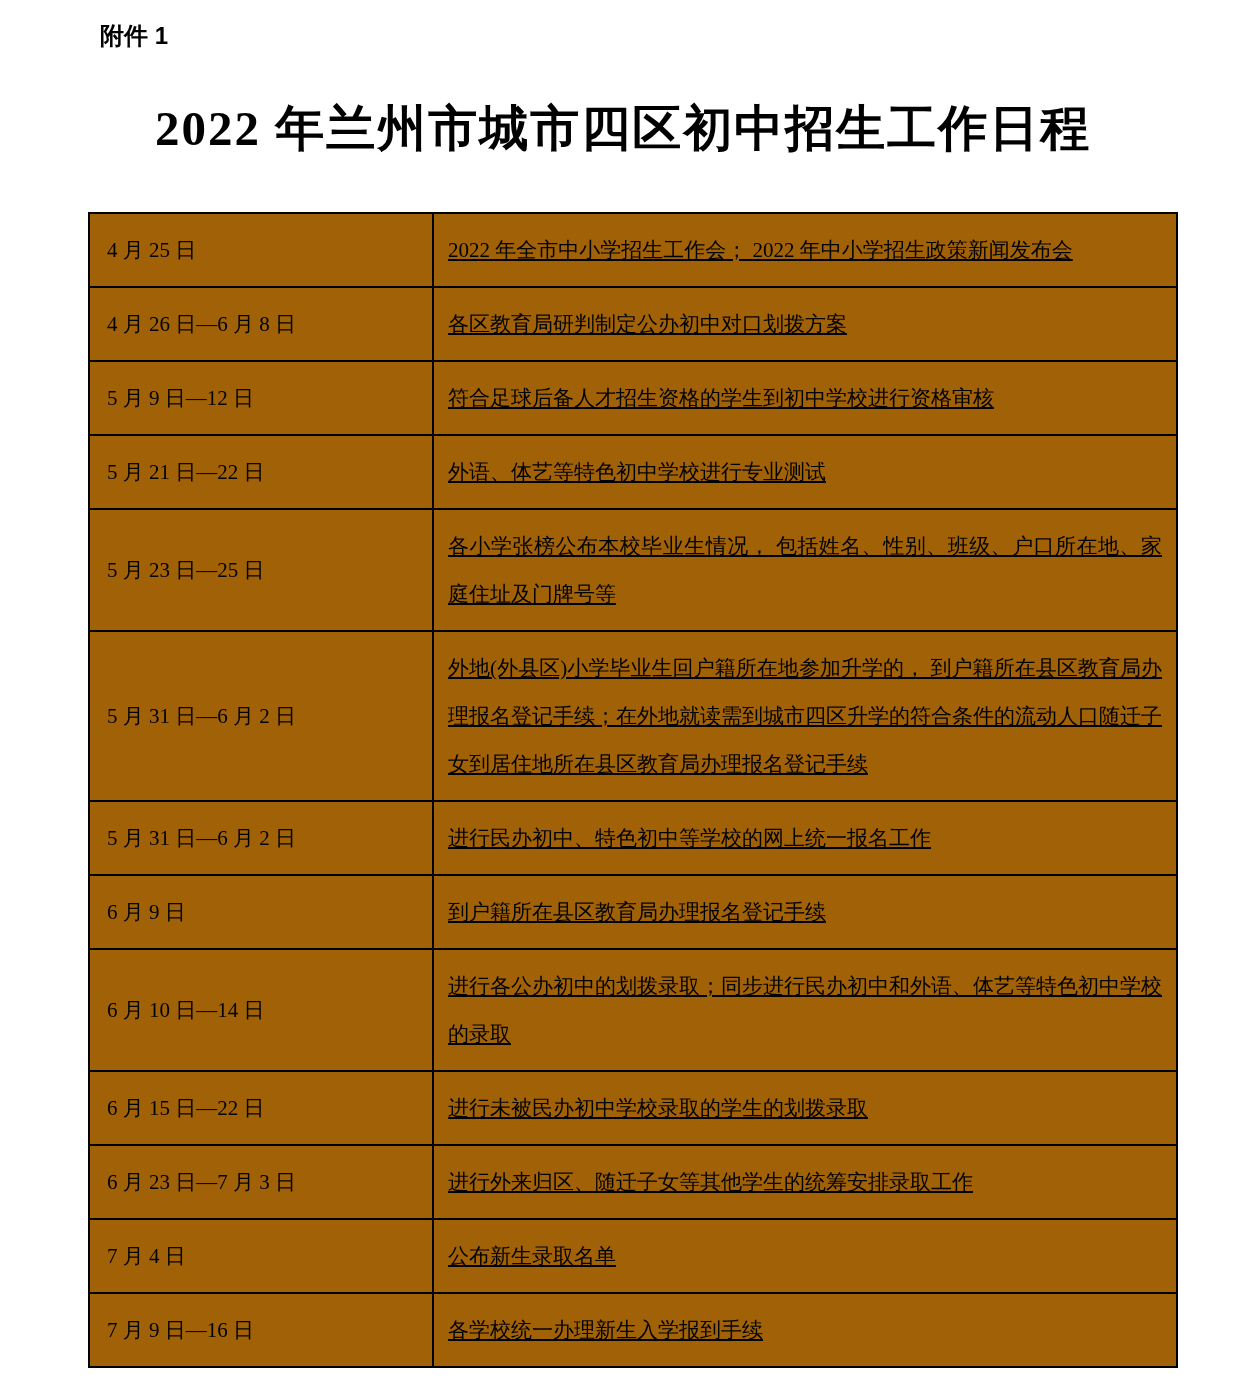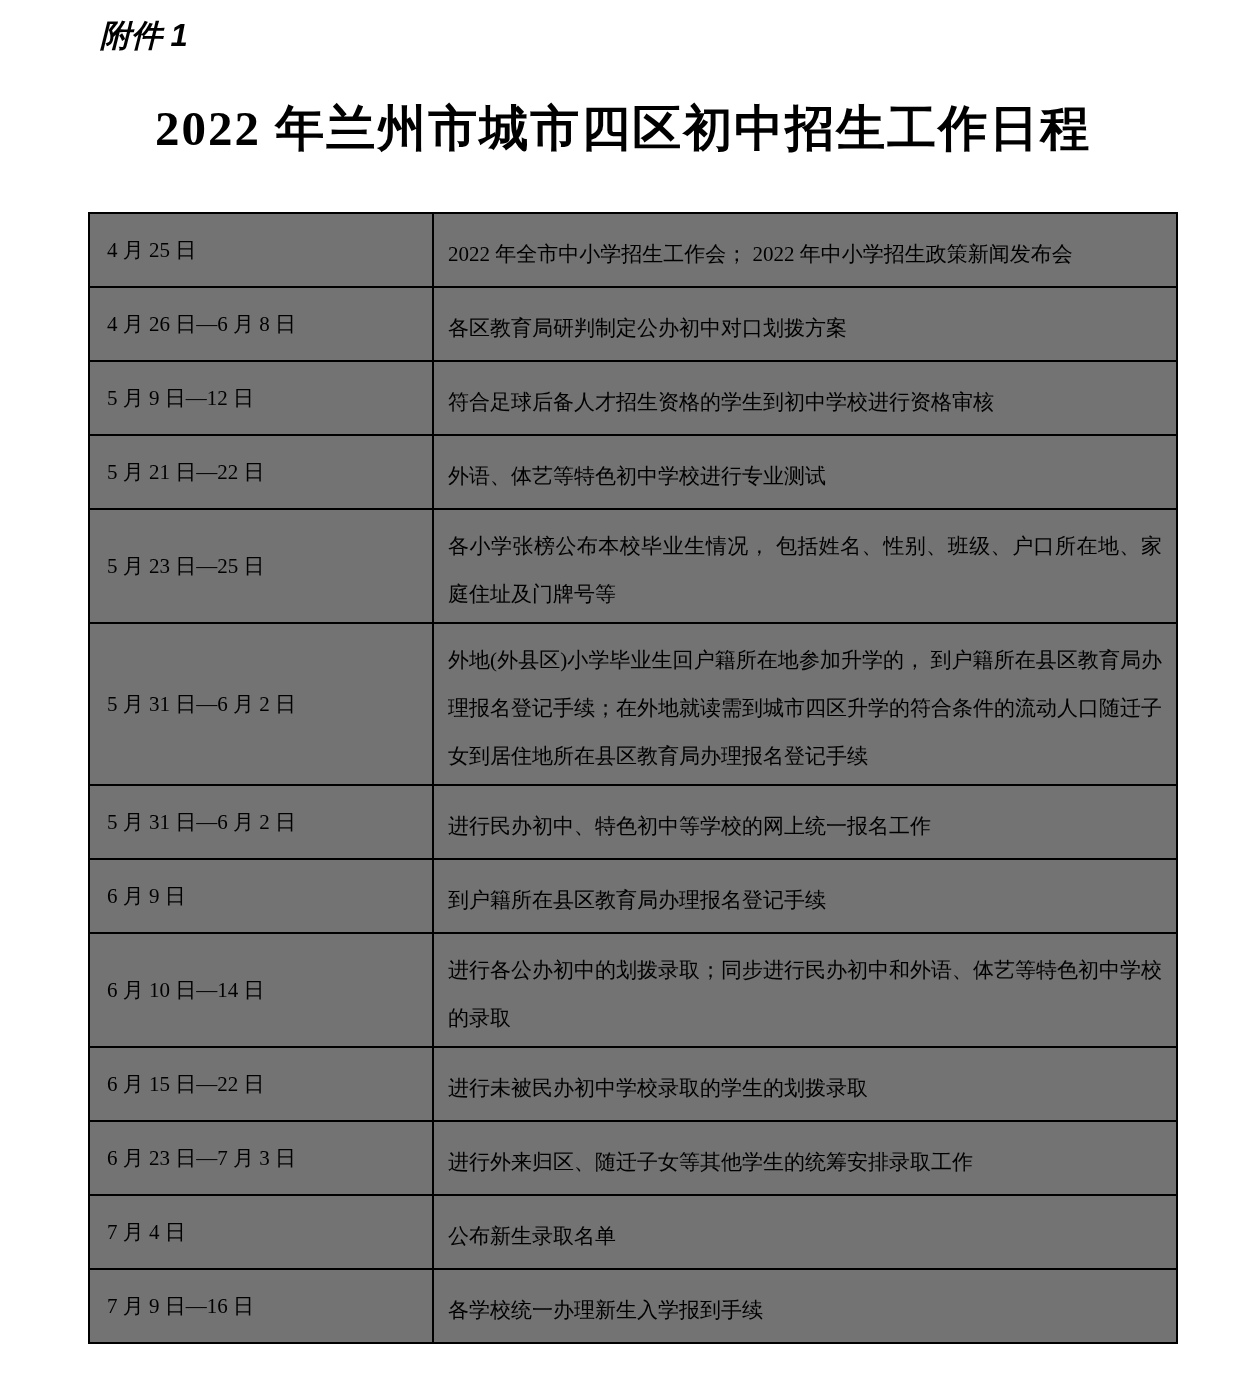--- a/index.html
+++ b/index.html
@@ -15,57 +15,57 @@
     position: relative;
     width: 1246px;
     height: 1386px;
     overflow: hidden;
     background: #ffffff;
   }
   .attachment-label {
     margin: 14px 0 0 100px;
     font-family: "Liberation Sans", "DejaVu Sans", sans-serif;
     font-weight: 700;
-    font-size: 31px;
+    font-size: 24px;
     line-height: 44px;
     color: #000000;
-    font-style: italic;
   }
   .doc-title {
     margin: 38px 20px 0 20px;
     text-align: center;
     font-size: 49px;
     font-weight: 700;
     letter-spacing: 2px;
     line-height: 66px;
     color: #000000;
     font-family: "Liberation Serif", "DejaVu Serif", serif;
   }
   table.schedule {
     border-collapse: collapse;
     table-layout: fixed;
     margin: 50px 0 0 88px;
     width: 1090px;
-    background: #737373;
+    background: #a16207;
   }
   table.schedule td {
     border: 2px solid #000000;
     font-size: 21px;
     line-height: 48px;
     vertical-align: middle;
     color: #000000;
   }
   td.date-cell {
     width: 315px;
     padding: 12px 10px 12px 17px;
     white-space: nowrap;
   }
   td.desc-cell {
-    padding: 12px 14px 4px 14px;
+    padding: 12px 14px 12px 14px;
     text-align: justify;
+    text-decoration: underline;
   }
 </style>
 </head>
 <body>
 
 <div class="page">
 
   <div class="attachment-label">附件 1</div>
 
   <h1 class="doc-title">2022 年兰州市城市四区初中招生工作日程</h1>

